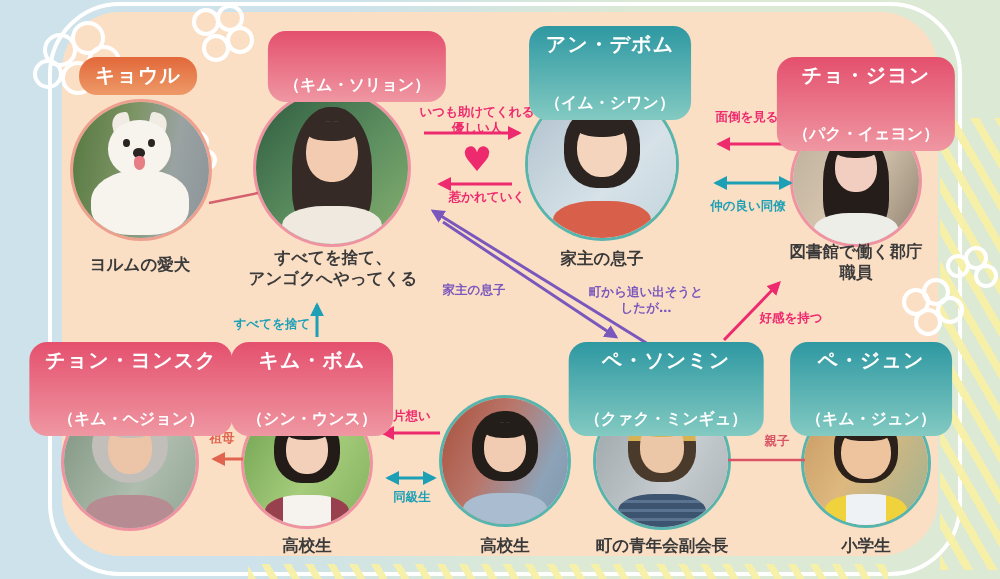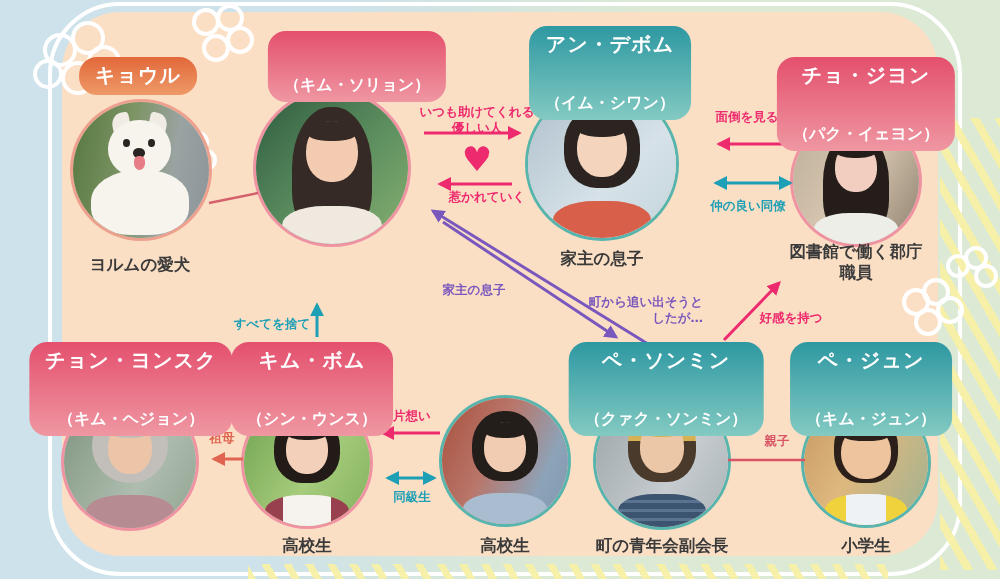--- a/index.html
+++ b/index.html
@@ -168,21 +168,21 @@
   <div class="nlabel th-pink" style="left:866px;top:57px;">
     <div class="nm">チョ・ジヨン</div>
     <div class="ac">（パク・イェヨン）</div>
   </div>
   <div class="nlabel th-pink" style="left:312px;top:342px;">
     <div class="nm">キム・ボム</div>
     <div class="ac">（シン・ウンス）</div>
   </div>
   <div class="nlabel th-teal" style="left:666px;top:342px;">
     <div class="nm">ペ・ソンミン</div>
-    <div class="ac">（クァク・ソンミン）</div>
+    <div class="ac">（クァク・ミンギュ）</div>
   </div>
   <div class="nlabel th-teal" style="left:871px;top:342px;">
     <div class="nm">ペ・ジュン</div>
     <div class="ac">（キム・ジュン）</div>
   </div>
 
   <div class="avatar rim-orange c-kyoul" style="left:73px;top:102px;width:136px;height:136px;">
     <div class="abg"></div>
     <div class="dog-ear l"></div>
     <div class="dog-ear r"></div>
@@ -244,34 +244,36 @@
   </div>
   <div class="avatar rim-teal c-jun" style="left:804px;top:401px;width:124px;height:124px;">
     <div class="abg"></div>
       <div class="hair"></div>
       <div class="face"></div>
       <div class="bangs"></div>
       <div class="torso"></div>
   </div>
 
   <div class="caption" style="left:140px;top:265px;">ヨルムの愛犬</div>
+  <div class="caption" style="left:333px;top:268px;">すべてを捨て、
+アンゴクへやってくる</div>
   <div class="caption" style="left:602px;top:259px;">家主の息子</div>
   <div class="caption" style="left:856px;top:262px;">図書館で働く郡庁職員</div>
   <div class="caption" style="left:307px;top:546px;">高校生</div>
   <div class="caption" style="left:505px;top:546px;">高校生</div>
   <div class="caption" style="left:662px;top:546px;">町の青年会副会長</div>
   <div class="caption" style="left:866px;top:546px;">小学生</div>
 
   <div class="rlabel rl-pink" style="left:477px;top:120px;">いつも助けてくれる
 優しい人</div>
   <div class="rlabel rl-pink" style="left:487px;top:197px;">惹かれていく</div>
   <div class="rlabel rl-pink" style="left:747px;top:117px;">面倒を見る</div>
   <div class="rlabel rl-teal" style="left:748px;top:206px;">仲の良い同僚</div>
   <div class="rlabel rl-purple" style="left:474px;top:290px;">家主の息子</div>
-  <div class="rlabel rl-purple" style="left:646px;top:310px;text-align:right;">町から追い出そうと
+  <div class="rlabel rl-purple" style="left:646px;top:300px;">町から追い出そうと
 したが…</div>
   <div class="rlabel rl-pink" style="left:791px;top:318px;">好感を持つ</div>
   <div class="rlabel rl-teal" style="left:272px;top:324px;">すべてを捨て</div>
   <div class="rlabel rl-salmon" style="left:222px;top:438px;text-align:center;">祖母</div>
   <div class="rlabel rl-pink" style="left:412px;top:416px;">片想い</div>
   <div class="rlabel rl-teal" style="left:412px;top:497px;">同級生</div>
   <div class="rlabel rl-crimson" style="left:777px;top:441px;">親子</div>
   <div class="heart" style="left:477px;top:159px;">♥</div>
 </div>
 

